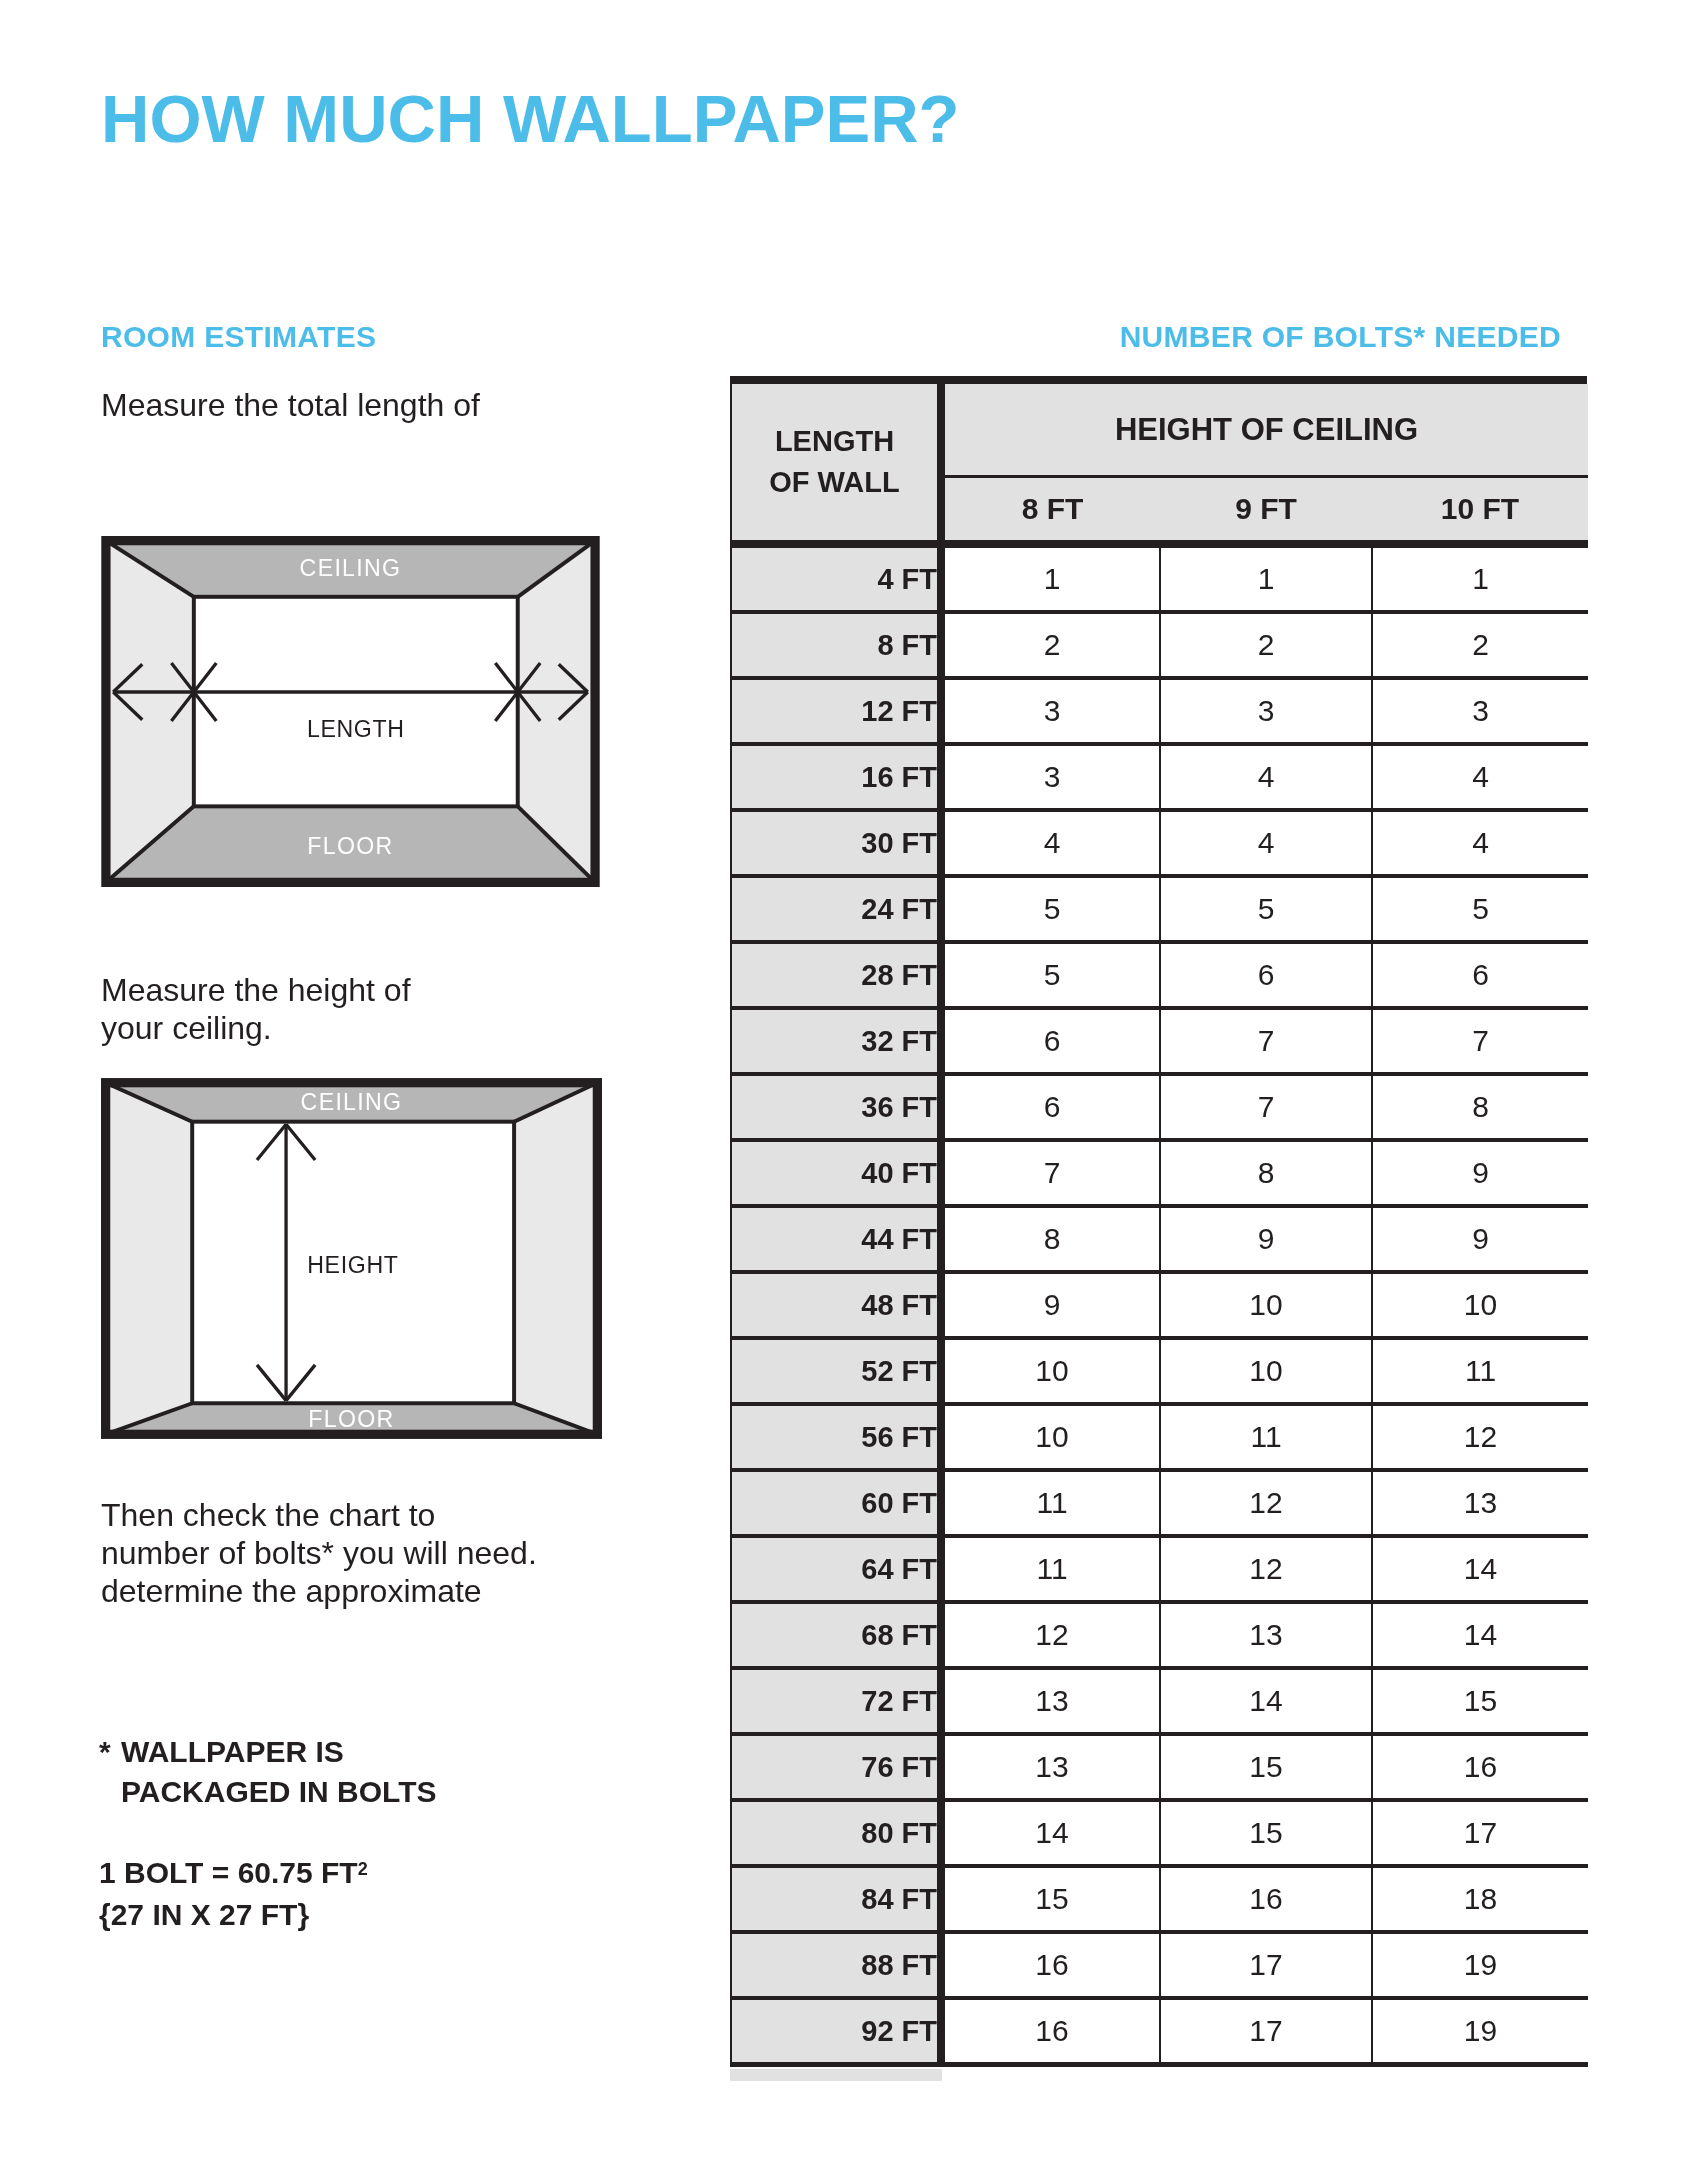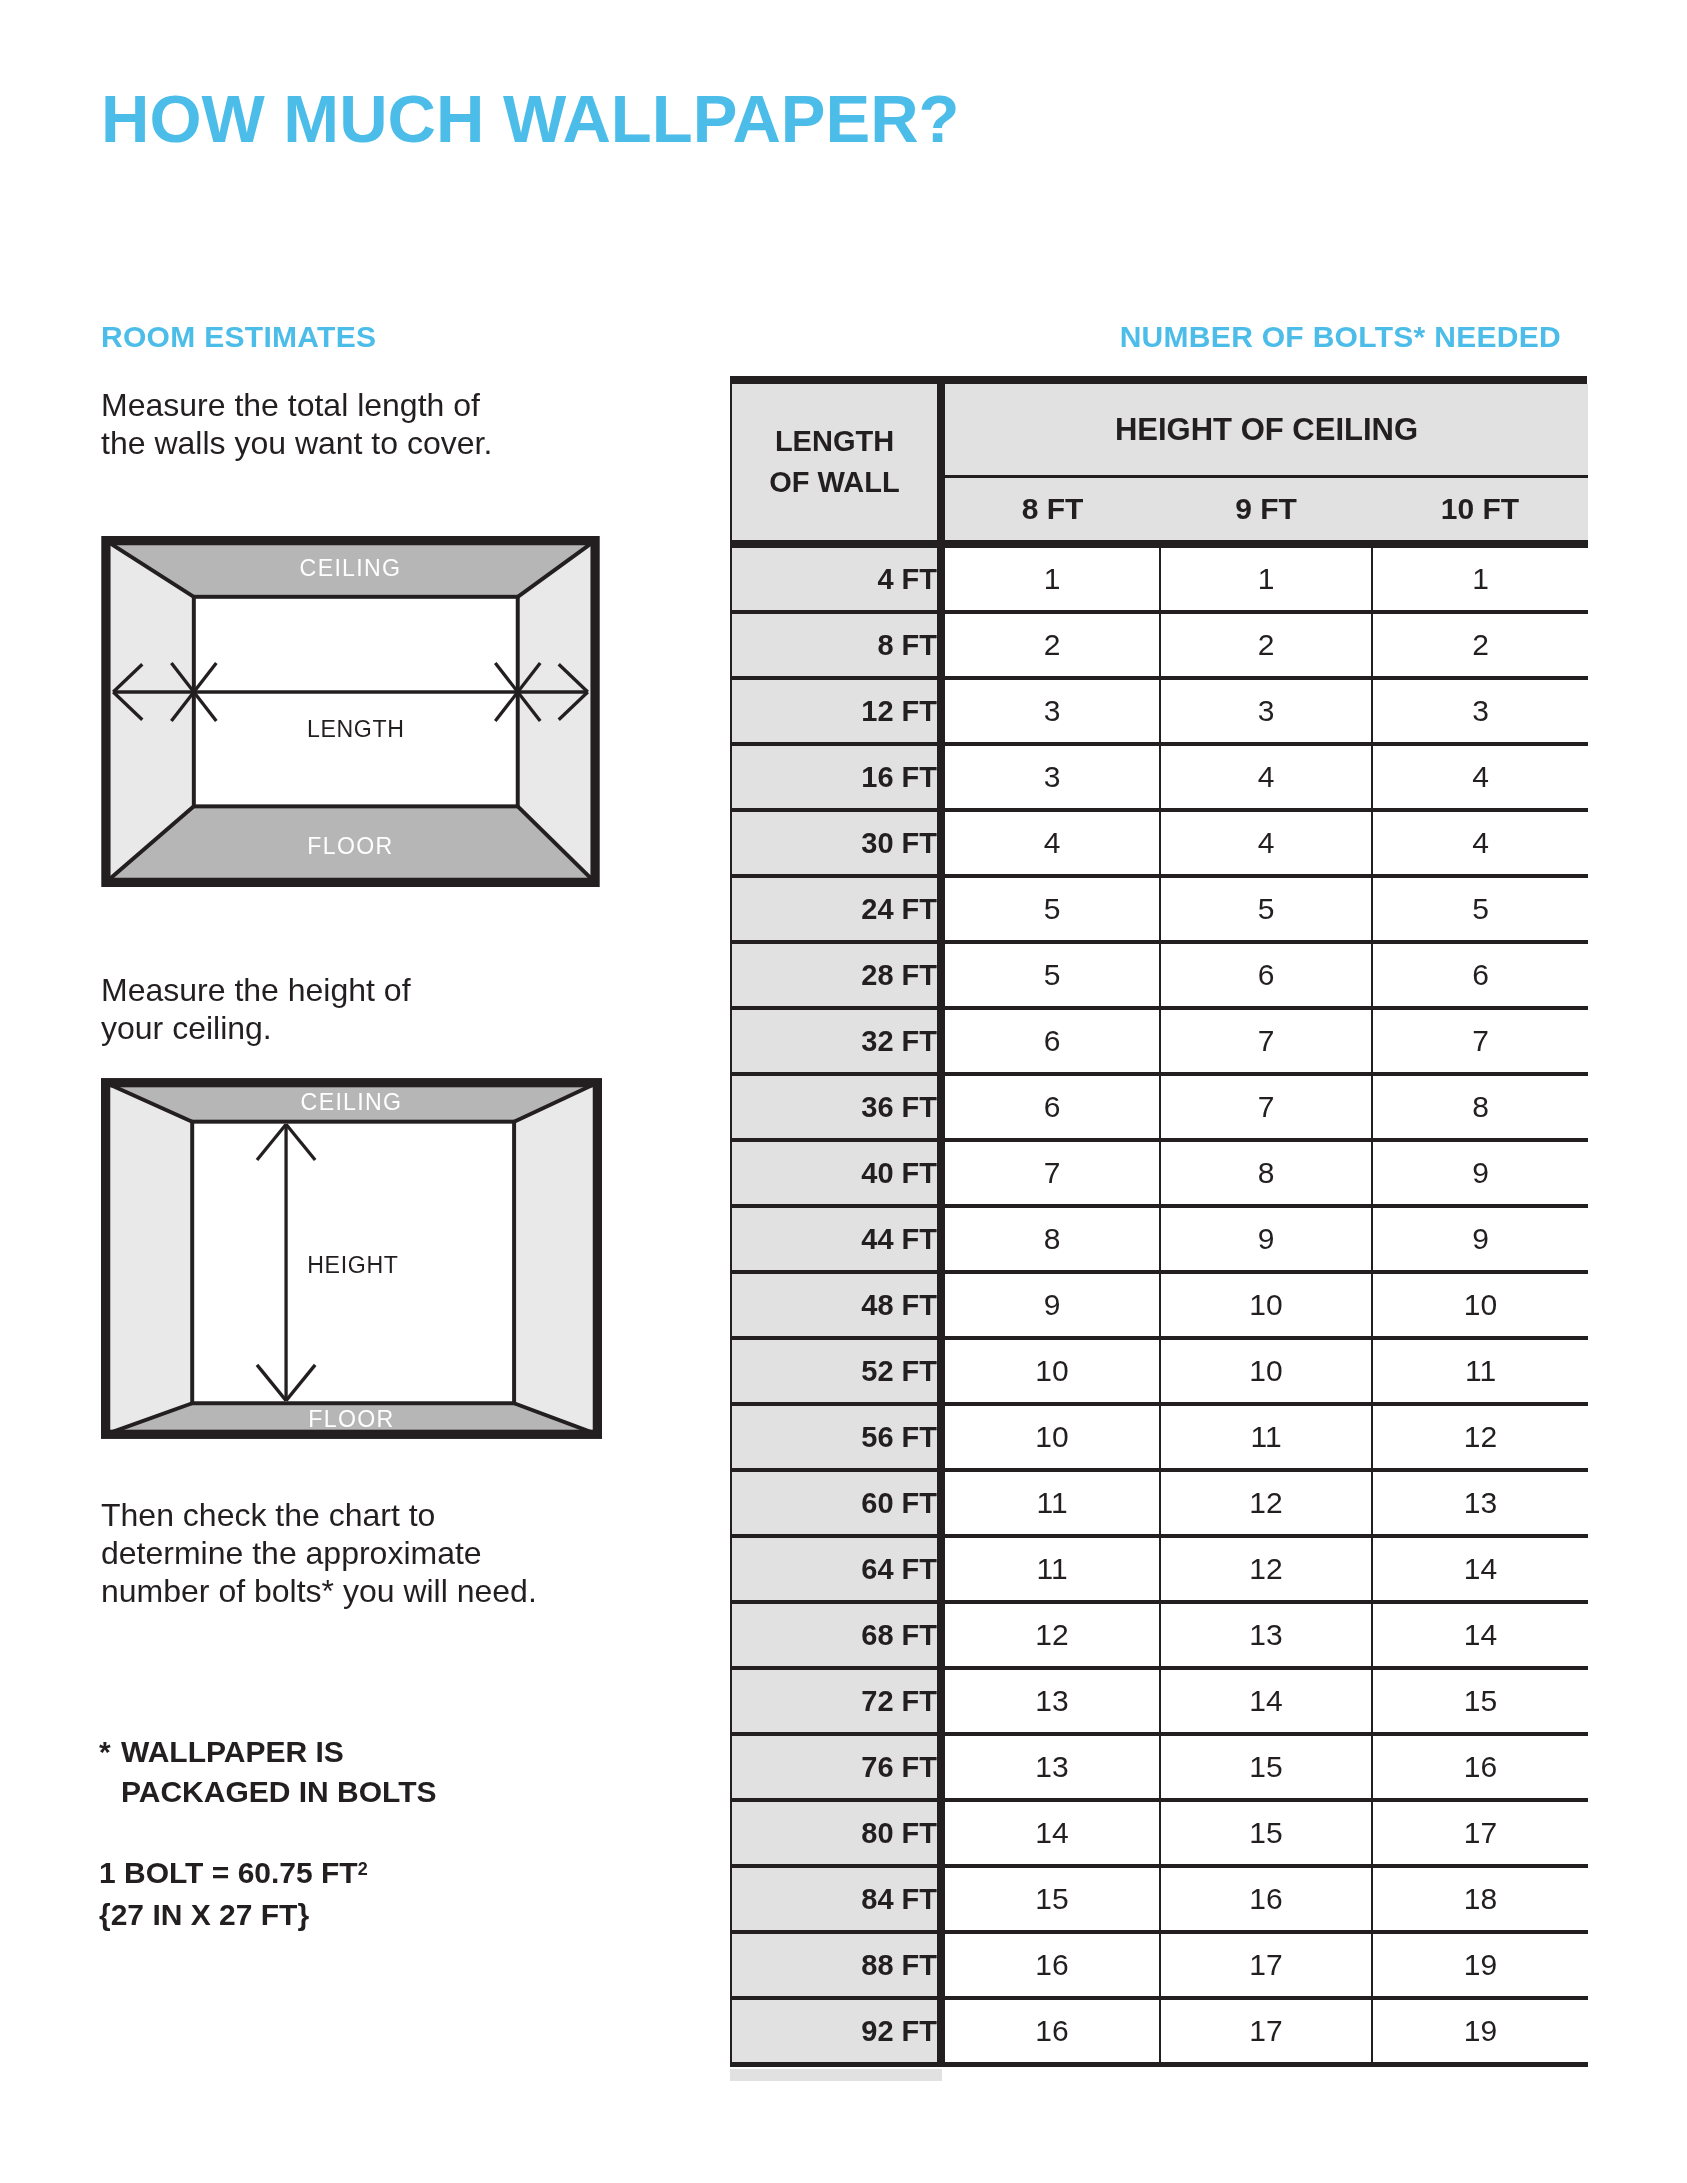--- a/index.html
+++ b/index.html
@@ -121,21 +121,20 @@
 <body>
 
 <div id="page">
 
   <div class="abs page-title">HOW MUCH WALLPAPER?</div>
 
   <div class="abs section-heading" style="left:101px;top:322px;">ROOM ESTIMATES</div>
 
   <div class="abs body-text" style="left:101px;top:386px;">
     <div>Measure the total length of</div>
-    <div>the walls you want to cover.</div>
   </div>
 
   <svg class="abs diagram" style="left:101px;top:536px;" width="499" height="351" viewBox="0 0 754 531">
     <polygon points="7,7 747,7 630,92 140,92" fill="#B6B6B6"></polygon>
     <polygon points="7,524 747,524 630,409 140,409" fill="#B6B6B6"></polygon>
     <polygon points="7,7 140,92 140,409 7,524" fill="#E9E9E9"></polygon>
     <polygon points="747,7 630,92 630,409 747,524" fill="#E9E9E9"></polygon>
     <rect x="140" y="92" width="490" height="317" fill="#ffffff"></rect>
     <g stroke="#231F20" stroke-width="6">
       <line x1="7" y1="7" x2="140" y2="92"></line>
@@ -189,22 +188,22 @@
       <line x1="280" y1="488" x2="236" y2="434"></line>
       <line x1="280" y1="488" x2="324" y2="434"></line>
     </g>
     <text x="379" y="48" text-anchor="middle" font-size="35" letter-spacing="2" fill="#ffffff">CEILING</text>
     <text x="379" y="528" text-anchor="middle" font-size="35" letter-spacing="2" fill="#ffffff">FLOOR</text>
     <text x="312" y="295" text-anchor="start" font-size="35" letter-spacing="1" fill="#231F20">HEIGHT</text>
   </svg>
 
   <div class="abs body-text" style="left:101px;top:1496px;">
     <div>Then check the chart to</div>
+    <div>number of bolts* you will need.</div>
     <div>determine the approximate</div>
-    <div>number of bolts* you will need.</div>
   </div>
 
   <div class="abs footnote">
     <span class="star">*</span>
     <div>
       <div>WALLPAPER IS</div>
       <div>PACKAGED IN BOLTS</div>
     </div>
   </div>
 

